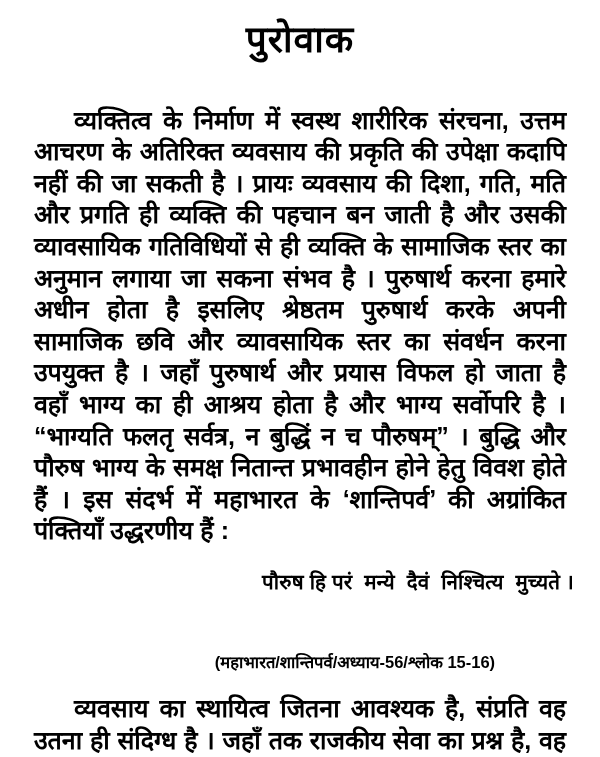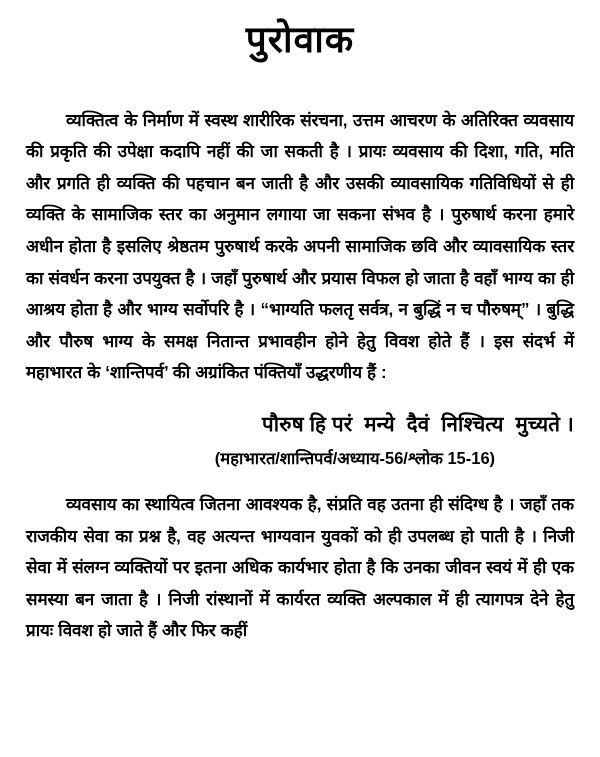--- a/index.html
+++ b/index.html
@@ -27,25 +27,25 @@
     line-height: 1.1;
     font-weight: 700;
     letter-spacing: 1px;
     margin: 6px 0 0 0;
     font-family: "Liberation Sans", "DejaVu Sans", sans-serif;
   }
   .body-block {
     margin-top: 44px;
   }
   p.para {
-    font-size: 17px;
+    font-size: 25px;
     line-height: 31.6px;
     text-align: justify;
     text-justify: inter-word;
-    margin: 0;
+    margin: 8px;
     font-family: "Liberation Sans", "DejaVu Sans", sans-serif;
     font-weight: 600;
     letter-spacing: -0.1px;
     word-spacing: 0.5px;
   }
   p.para.indent {
     text-indent: 40px;
   }
   p.para.gap {
     margin-top: 18px;
@@ -67,20 +67,21 @@
     margin-top: 4px;
     text-align: center;
     font-family: "Liberation Sans", "DejaVu Sans", sans-serif;
     font-weight: 600;
     font-size: 16.5px;
     line-height: 26px;
   }
   .verse-ref .refline {
     display: inline-block;
     padding-left: 110px;
+    margin-top: 46px;
   }
 </style>
 </head>
 <body>
 
 <div class="page">
 
   <h1 class="page-title">पुरोवाक</h1>
 
   <div class="body-block">

